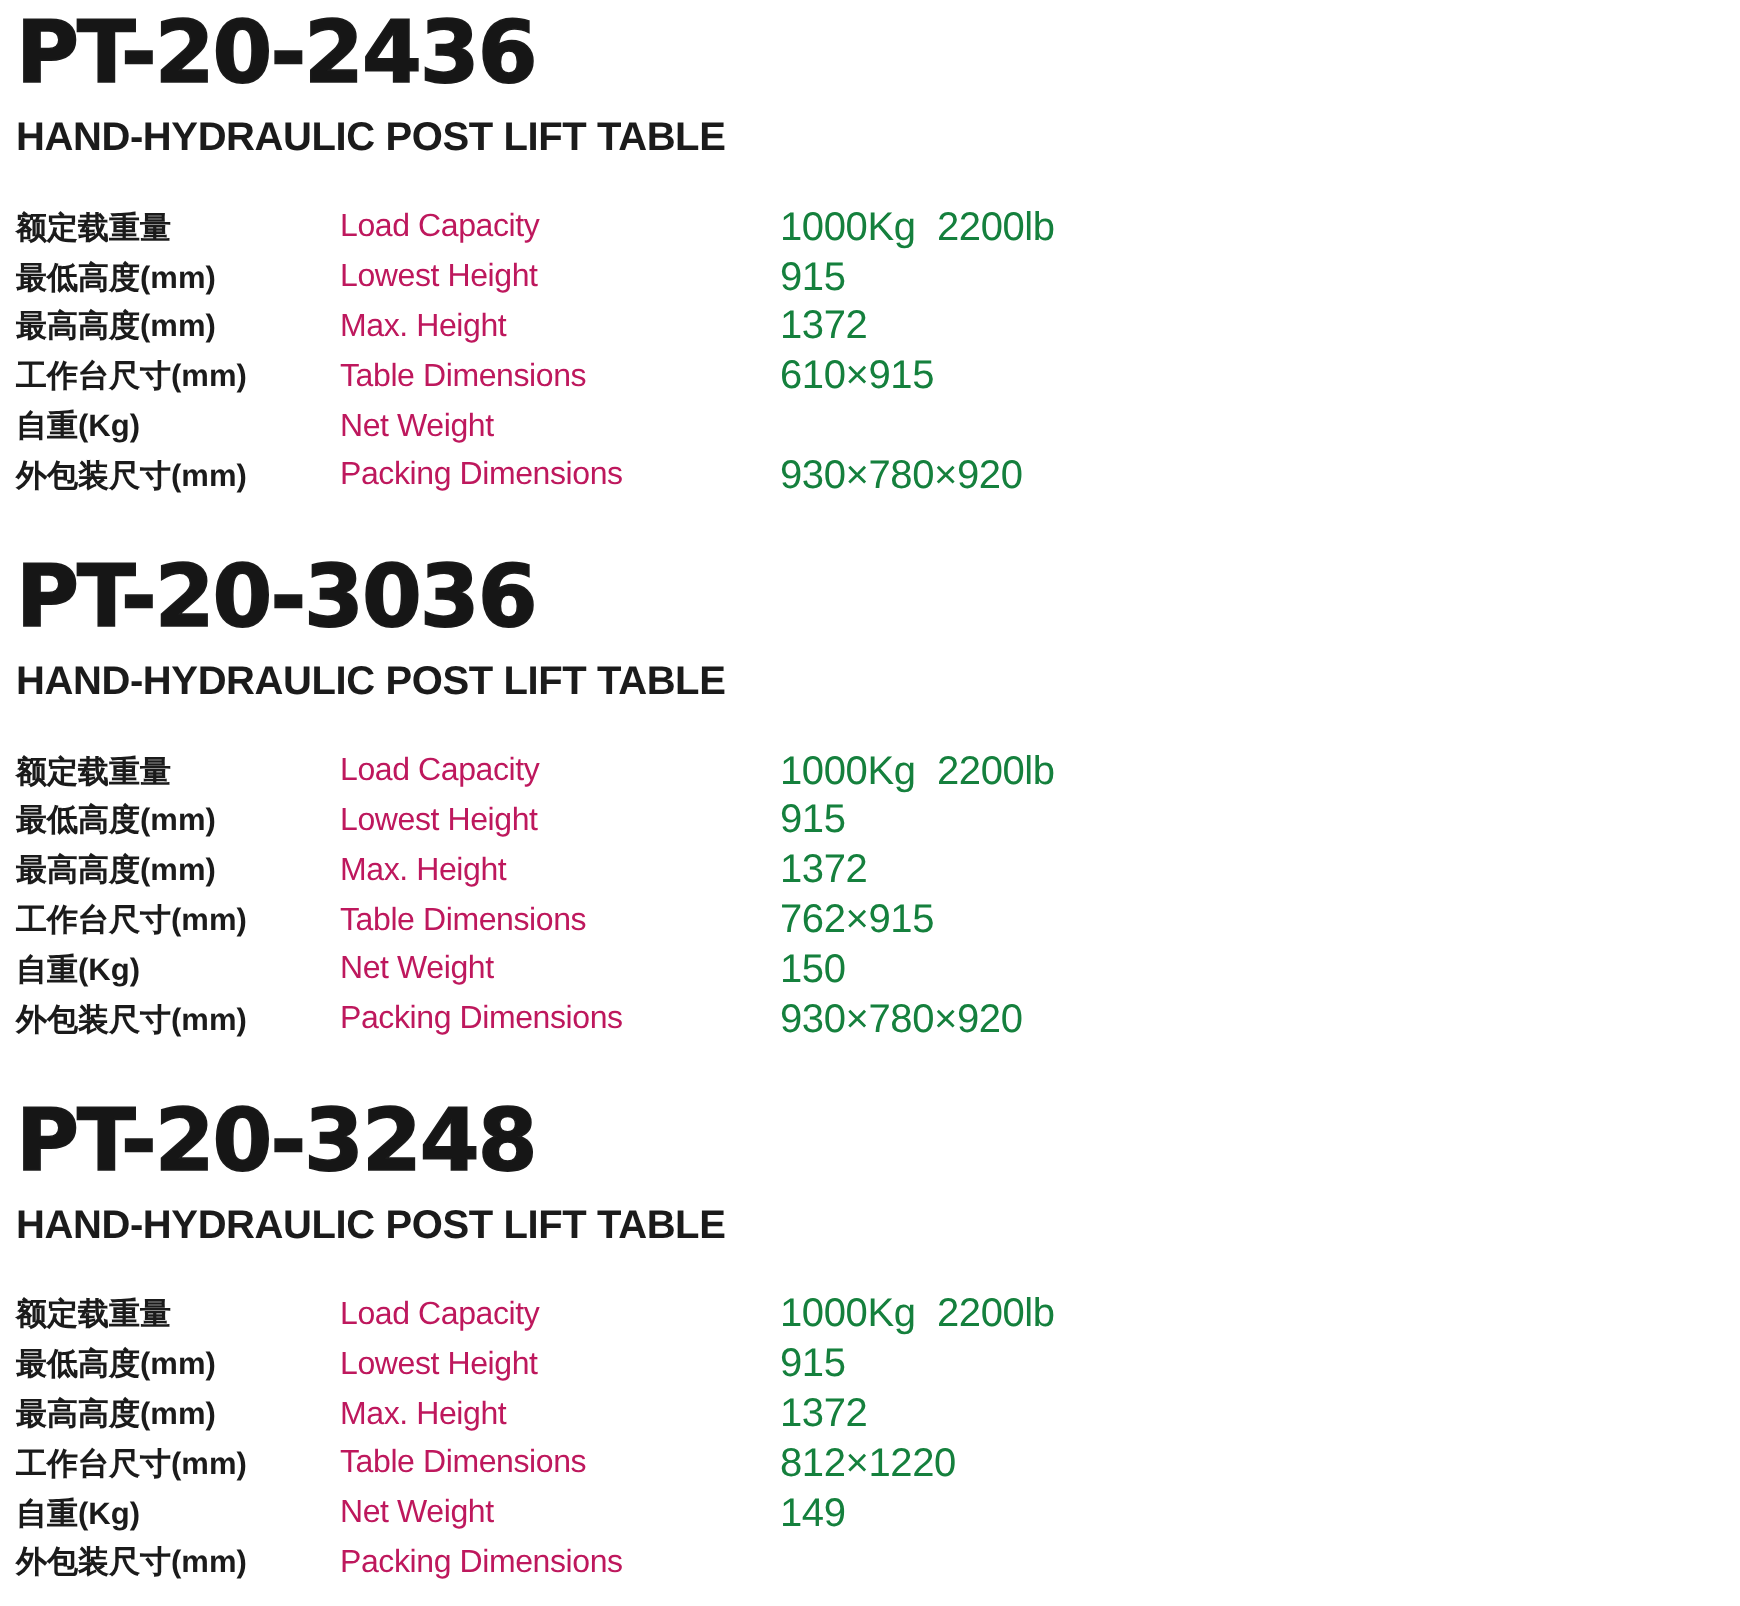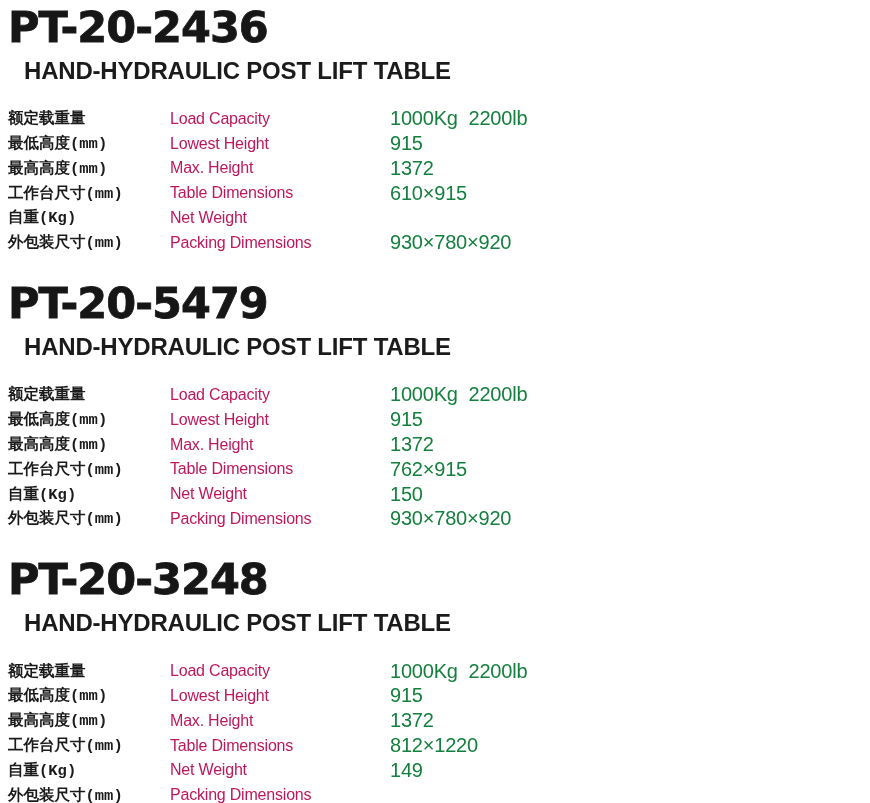--- a/index.html
+++ b/index.html
@@ -27,41 +27,40 @@
     margin: 0 0 9px 0;
     font-family: "DejaVu Sans", "Liberation Sans", sans-serif;
     font-weight: bold;
     font-size: 43px;
     line-height: 1.0;
     letter-spacing: -1px;
     -webkit-text-stroke: 0.8px #1b1b1b;
     color: #161616;
   }
   .subtitle {
-    margin: 0 0 22px 16px;
+    margin: 0 0 22px 0;
     font-weight: bold;
-    font-size: 24px;
+    font-size: 20px;
     line-height: 1.1;
     letter-spacing: -0.2px;
     color: #1b1b1b;
   }
   .spec-table {
     display: block;
   }
   .spec-row {
     display: grid;
     grid-template-columns: 162px 220px auto;
     align-items: center;
     height: 24.8px;
   }
   .spec-label-cn {
     font-weight: bold;
     font-size: 15.5px;
     color: #1b1b1b;
-    font-family: Liberation Mono, monospace;
   }
   .spec-label-en {
     font-weight: 400;
     font-size: 16px;
     letter-spacing: -0.2px;
     color: #be185d;
   }
   .spec-value {
     font-weight: 400;
     font-size: 20px;
@@ -105,21 +104,21 @@
       </div>
       <div class="spec-row">
         <span class="spec-label-cn">外包装尺寸(mm)</span>
         <span class="spec-label-en">Packing Dimensions</span>
         <span class="spec-value">930×780×920</span>
       </div>
     </div>
   </section>
 
   <section class="product-section">
-    <h1 class="model-title">PT-20-5479</h1>
+    <h1 class="model-title">PT-20-3036</h1>
     <h2 class="subtitle">HAND-HYDRAULIC POST LIFT TABLE</h2>
     <div class="spec-table">
       <div class="spec-row">
         <span class="spec-label-cn">额定载重量</span>
         <span class="spec-label-en">Load Capacity</span>
         <span class="spec-value">1000Kg  2200lb</span>
       </div>
       <div class="spec-row">
         <span class="spec-label-cn">最低高度(mm)</span>
         <span class="spec-label-en">Lowest Height</span>

